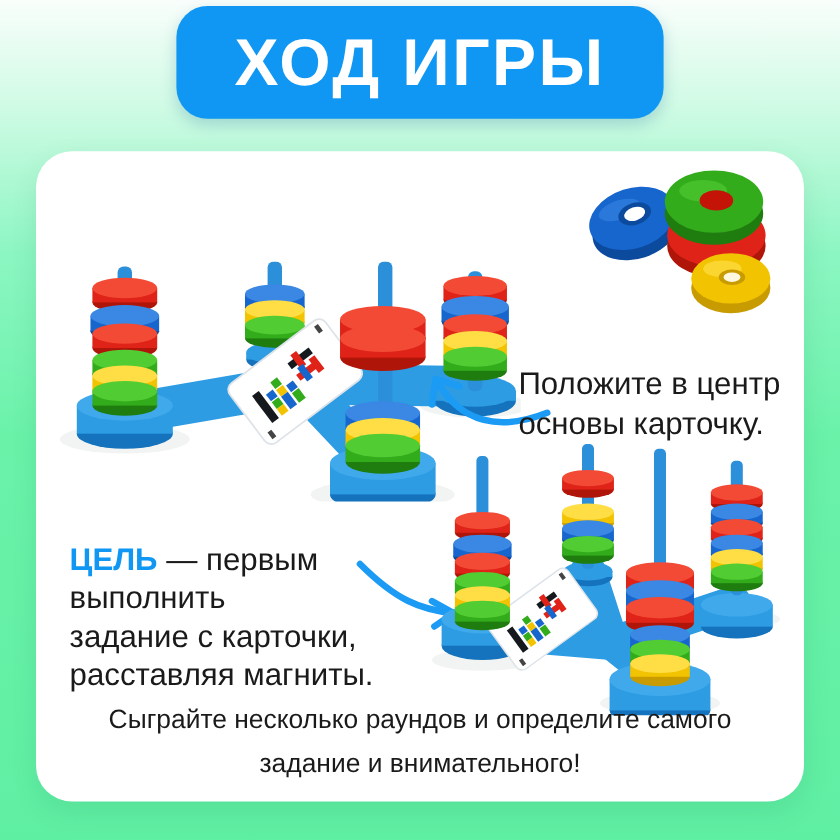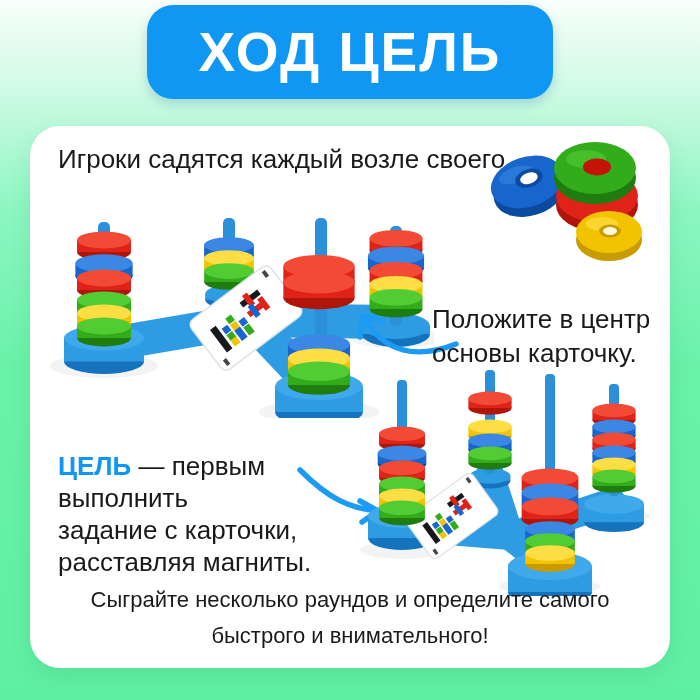--- a/index.html
+++ b/index.html
@@ -91,26 +91,26 @@
           <rect x="44" y="12" width="6" height="14" fill="#1666CE"></rect>
           <rect x="56" y="12" width="6" height="14" fill="#DF2318"></rect>
         </g>
         <rect x="40" y="-27" width="4" height="7" fill="#444444"></rect>
         <rect x="-44" y="20" width="4" height="7" fill="#444444"></rect>
       </g>
     </defs>
   </svg>
 
   <div class="header-pill">
-    <span class="title">ХОД ЦЕЛЬ</span>
+    <span class="title">ХОД ИГРЫ</span>
   </div>
 
   <div class="card">
 
-    <p class="para step1"><span>Игроки садятся каждый возле своего</span><br></p>
+    <p class="para step1"><br></p>
 
     <svg class="illu rings-cluster" viewBox="0 0 180 140">
       <g transform="translate(42,54) rotate(-18)">
         <ellipse cx="0" cy="9" rx="37" ry="25" fill="#0C4A9E"></ellipse>
         <ellipse cx="0" cy="0" rx="37" ry="25" fill="#1666CE"></ellipse>
         <ellipse cx="-8" cy="-10" rx="18" ry="8" fill="#3A87E4" opacity="0.55"></ellipse>
         <ellipse cx="3" cy="-3" rx="14" ry="9" fill="#0C4A9E"></ellipse>
         <ellipse cx="3" cy="-3" rx="9" ry="5.5" fill="#FFFFFF"></ellipse>
       </g>
       <g transform="translate(112,68)">
@@ -254,16 +254,16 @@
       <g>
         <use href="#rg-red" transform="translate(254,50) scale(0.8)"></use>
         <use href="#rg-blue" transform="translate(254,66) scale(0.8)"></use>
         <use href="#rg-red" transform="translate(254,79) scale(0.8)"></use>
         <use href="#rg-blue" transform="translate(254,92) scale(0.8)"></use>
         <use href="#rg-yellow" transform="translate(254,104) scale(0.8)"></use>
         <use href="#rg-green" transform="translate(254,116) scale(0.8)"></use>
       </g>
     </svg>
 
-    <p class="para footer"><span>Сыграйте несколько раундов и определите самого</span><br><span>быстрого и внимательного!</span></p>
+    <p class="para footer"><span>Сыграйте несколько раундов и определите самого</span><br><span>задание и внимательного!</span></p>
 
   </div>
 </div>
 
 </body></html>

